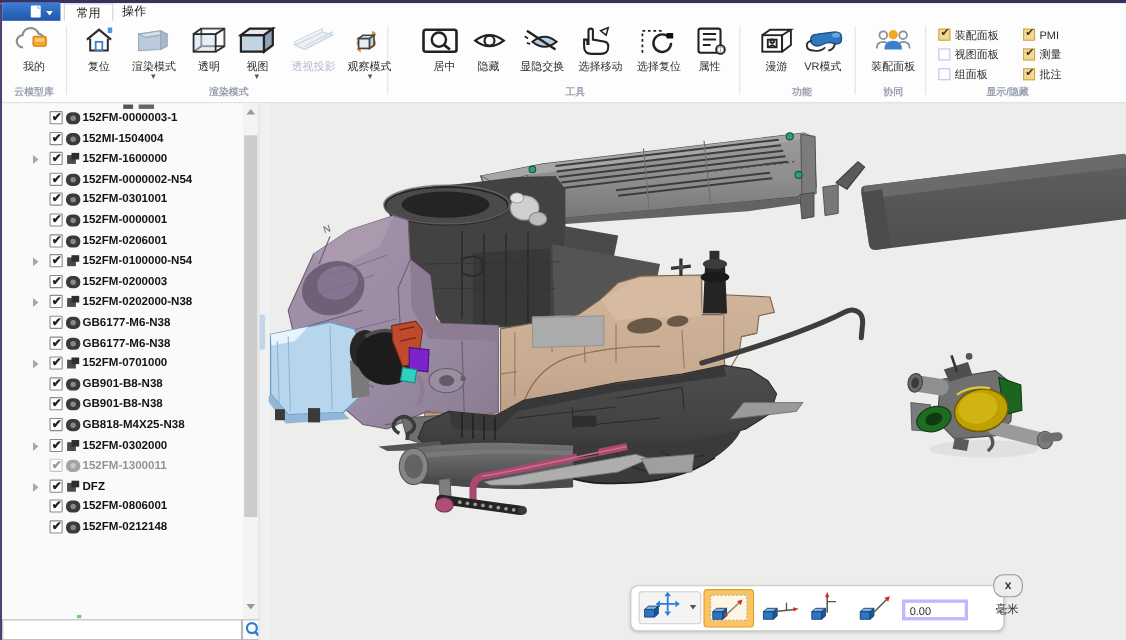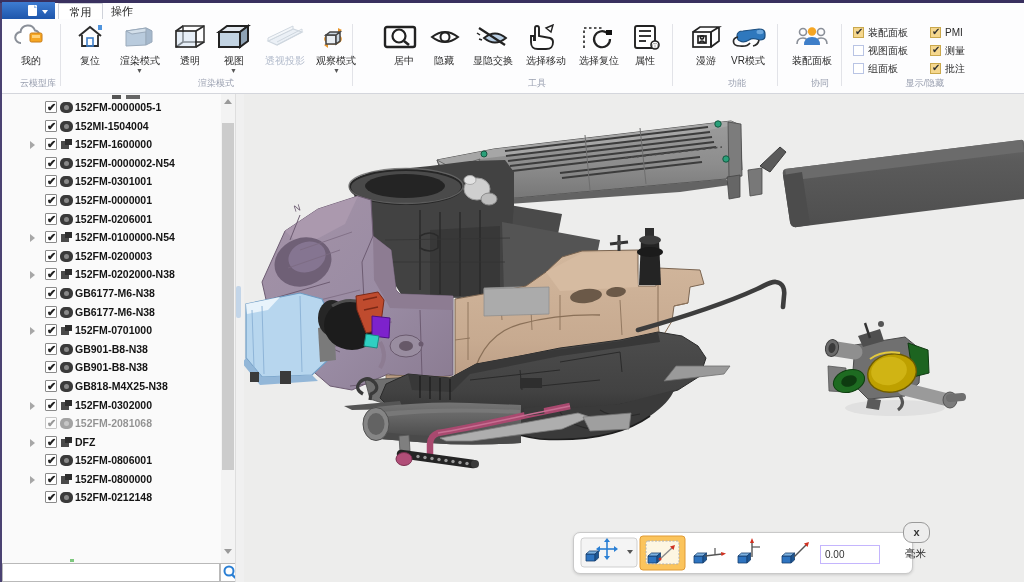--- a/index.html
+++ b/index.html
@@ -12,21 +12,21 @@
 #tabrow { left:0; top:3px; width:1024px; height:16px; background:#fdfdfe; }
 #leftedge { left:0; top:3px; width:2px; height:579px; background:#4a4272; }
 #appbtn { left:2px; top:2px; width:53px; height:17px; background:linear-gradient(#3e7cd2,#1e56ab); }
 #tab1 { left:58px; top:3px; width:45px; height:16px; background:#fff; border:1px solid #cfd2da; border-bottom:none; text-align:center; font-size:11px; color:#1a1a1a; line-height:16px; }
 #tab2 { left:111px; top:3px; width:46px; height:16px; text-align:left; font-size:11px; color:#1a1a1a; line-height:16px; }
 
 
 #ribbon { left:2px; top:19px; width:1022px; height:75px; background:#fdfdfe; border-bottom:1px solid #d4d6dc; }
 .sep { position:absolute; top:5px; width:1px; height:62px; background:#e2e3e8; }
 .rlabel { position:absolute; top:35px; font-size:10px; color:#2b2b2b; text-align:center; white-space:nowrap; }
-.glabel { position:absolute; top:58px; font-size:9px; color:#9aa0b0; text-align:right; white-space:nowrap; }
+.glabel { position:absolute; top:58px; font-size:9px; color:#9aa0b0; text-align:center; white-space:nowrap;font-weight:bold; }
 .ricon { position:absolute; top:5px; }
 .dd { position:absolute; top:48px; font-size:7px; color:#555; }
 
 
 .cbrow { position:absolute; height:13px; font-size:10px; color:#2b2b2b; line-height:13px; }
 .cb { display:inline-block; width:11px; height:11px; border:1px solid #b9c4e4; background:#fff; vertical-align:-2px; margin-right:4px; position:relative; }
 .cb.on { background:#f5d78e; border-color:#caa84c; }
 .cb.on:after { content:"✔"; position:absolute; left:1px; top:-3px; font-size:10px; color:#333; }
 
 
@@ -53,21 +53,21 @@
 #search { left:2px; top:563px; width:218px; height:19px; background:#fff; border:1px solid #b9b9b9; }
 #searchbtn { left:220px; top:563px; width:19px; height:19px; background:#fdfdfd; border:1px solid #b9b9b9; }
 
 
 #viewport { left:244px; top:94px; width:780px; height:488px; background:#ededec; overflow:hidden; }
 #model { position:absolute; left:-244px; top:-94px; width:1024px; height:582px; filter:blur(0.7px); }
 
 
 #btoolbar { left:573px; top:532px; width:340px; height:42px; background:#fff; border:1px solid #c9c9c9; border-radius:7px; box-shadow:0 1px 3px rgba(0,0,0,0.15); }
 #xbtn { left:903px; top:522px; width:27px; height:21px; background:#ededed; border:1px solid #9a9a9a; border-radius:9px; text-align:center; font-size:11px; font-weight:bold; color:#333; line-height:19px; }
-#minput { left:246px; top:12px; width:60px; height:19px; position:absolute; background:#fff; border:1px solid #c4b5fd; font-size:10px; color:#333; line-height:18px; padding-left:4px; }
+#minput { left:246px; top:12px; width:60px; height:19px; position:absolute; background:#fff; border:3px solid #c4b5fd; font-size:10px; color:#333; line-height:18px; padding-left:4px; }
 #mm { left:309px; top:14px; position:absolute; font-size:10.5px; color:#2b2b2b; white-space:nowrap;margin-left:22px; }
 </style>
 </head>
 <body>
 <div id="app">
 
   <div id="viewport" class="abs">
     <svg id="model" xmlns="http://www.w3.org/2000/svg" viewBox="0 0 1024 582">
       <defs>
         <linearGradient id="gbox" x1="0" y1="0" x2="0" y2="1">
@@ -437,21 +437,21 @@
     <div class="cbrow" style="left:928px;top:25px"><span class="cb on"></span>测量</div>
     <div class="cbrow" style="left:928px;top:43px"><span class="cb on"></span>批注</div>
     <div class="glabel" style="left:886px;width:56px">显示/隐藏</div>
   </div>
 
   <div id="sidebar" class="abs">
       <div id="tree">
         <div class="trow">
           <span class="tcb"></span>
           <span class="picon gear"></span>
-          <span class="tlabel">152FM-0000005-1</span>
+          <span class="tlabel">152FM-0000003-1</span>
         </div>
         <div class="trow">
           <span class="tcb"></span>
           <span class="picon gear"></span>
           <span class="tlabel">152MI-1504004</span>
         </div>
         <div class="trow">
           <span class="caret"></span>
           <span class="tcb"></span>
           <span class="picon asm"></span>
@@ -527,38 +527,32 @@
         </div>
         <div class="trow">
           <span class="caret"></span>
           <span class="tcb"></span>
           <span class="picon asm"></span>
           <span class="tlabel">152FM-0302000</span>
         </div>
         <div class="trow" style="opacity:0.45">
           <span class="tcb"></span>
           <span class="picon gear"></span>
-          <span class="tlabel">152FM-2081068</span>
+          <span class="tlabel">152FM-1300011</span>
         </div>
         <div class="trow">
           <span class="caret"></span>
           <span class="tcb"></span>
           <span class="picon asm"></span>
           <span class="tlabel">DFZ</span>
         </div>
         <div class="trow">
           <span class="tcb"></span>
           <span class="picon gear"></span>
           <span class="tlabel">152FM-0806001</span>
-        </div>
-        <div class="trow">
-          <span class="caret"></span>
-          <span class="tcb"></span>
-          <span class="picon asm"></span>
-          <span class="tlabel">152FM-0800000</span>
         </div>
         <div class="trow">
           <span class="tcb"></span>
           <span class="picon gear"></span>
           <span class="tlabel">152FM-0212148</span>
         </div>
       </div>
       <div style="position:absolute;left:110px;top:1px;width:9px;height:4px;background:#555"></div>
       <div style="position:absolute;left:124px;top:1px;width:14px;height:4px;background:#666"></div>
     </div>

